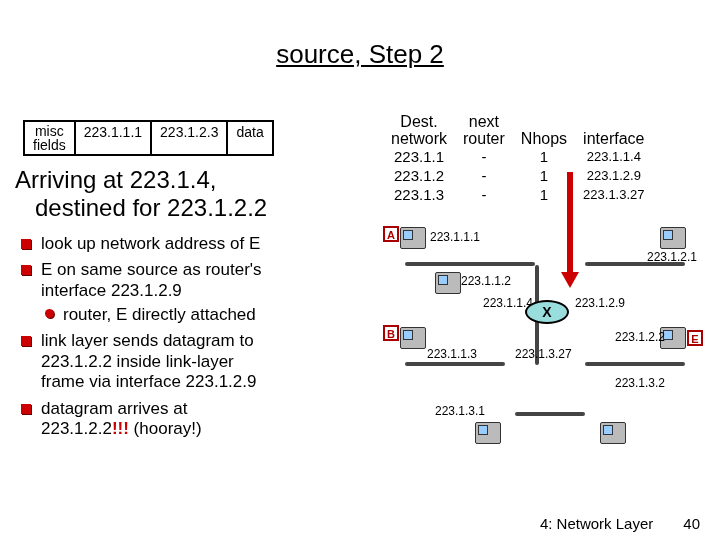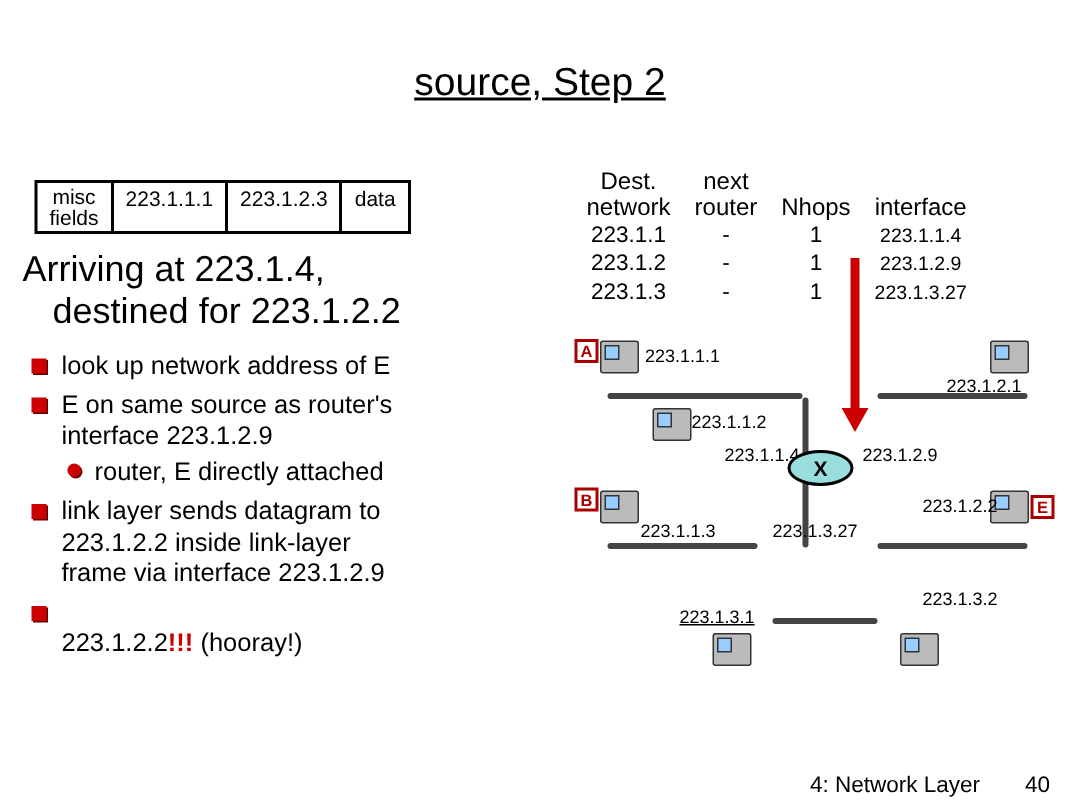--- a/index.html
+++ b/index.html
@@ -221,21 +221,21 @@
         <span>E on same source as router's</span><br>
         <span>interface 223.1.2.9</span>
         <div class="sub">router, E directly attached</div>
       </li>
       <li>
         <span>link layer sends datagram to</span><br>
         <span>223.1.2.2 inside link-layer</span><br>
         <span>frame via interface 223.1.2.9</span>
       </li>
       <li>
-        <br>
+        <span>datagram arrives at</span><br>
         <span>223.1.2.2</span><span class="red">!!!</span><span> (hooray!)</span>
       </li>
     </ul>
   </div>
 
   <div class="rightcol">
     <table class="rtable">
       <thead>
         <tr>
           <th><span>Dest.</span><br><span>network</span></th>
@@ -292,31 +292,31 @@
       <div class="tag" style="left:8px; top:113px;">B</div>
       <div class="iplabel" style="left:52px; top:135px;">223.1.1.3</div>
 
       <div class="iplabel" style="left:108px; top:84px;">223.1.1.4</div>
 
       <div class="router" style="left:150px; top:88px;">X</div>
       <div class="iplabel" style="left:200px; top:84px;">223.1.2.9</div>
       <div class="iplabel" style="left:140px; top:135px;">223.1.3.27</div>
 
       <div class="host" style="left:285px; top:15px;"></div>
-      <div class="iplabel" style="left:256px; top:38px;">223.1.2.1</div>
+      <div class="iplabel" style="left:272px; top:38px;">223.1.2.1</div>
 
       <div class="host" style="left:285px; top:115px;"></div>
       <div class="tag" style="left:312px; top:118px;">E</div>
       <div class="iplabel" style="left:240px; top:118px;">223.1.2.2</div>
 
       <div class="host" style="left:100px; top:210px;"></div>
-      <div class="iplabel" style="left:78px; top:192px;text-decoration:underline;">223.1.3.1</div>
+      <div class="iplabel" style="left:60px; top:192px;">223.1.3.1</div>
 
       <div class="host" style="left:225px; top:210px;"></div>
-      <div class="iplabel" style="left:240px; top:180px;">223.1.3.2</div>
+      <div class="iplabel" style="left:240px; top:164px;">223.1.3.2</div>
     </div>
   </div>
 </div>
 
 <div class="footer">
   <span>4: Network Layer</span>
   <span>40</span>
 </div>
 
 </body></html>

